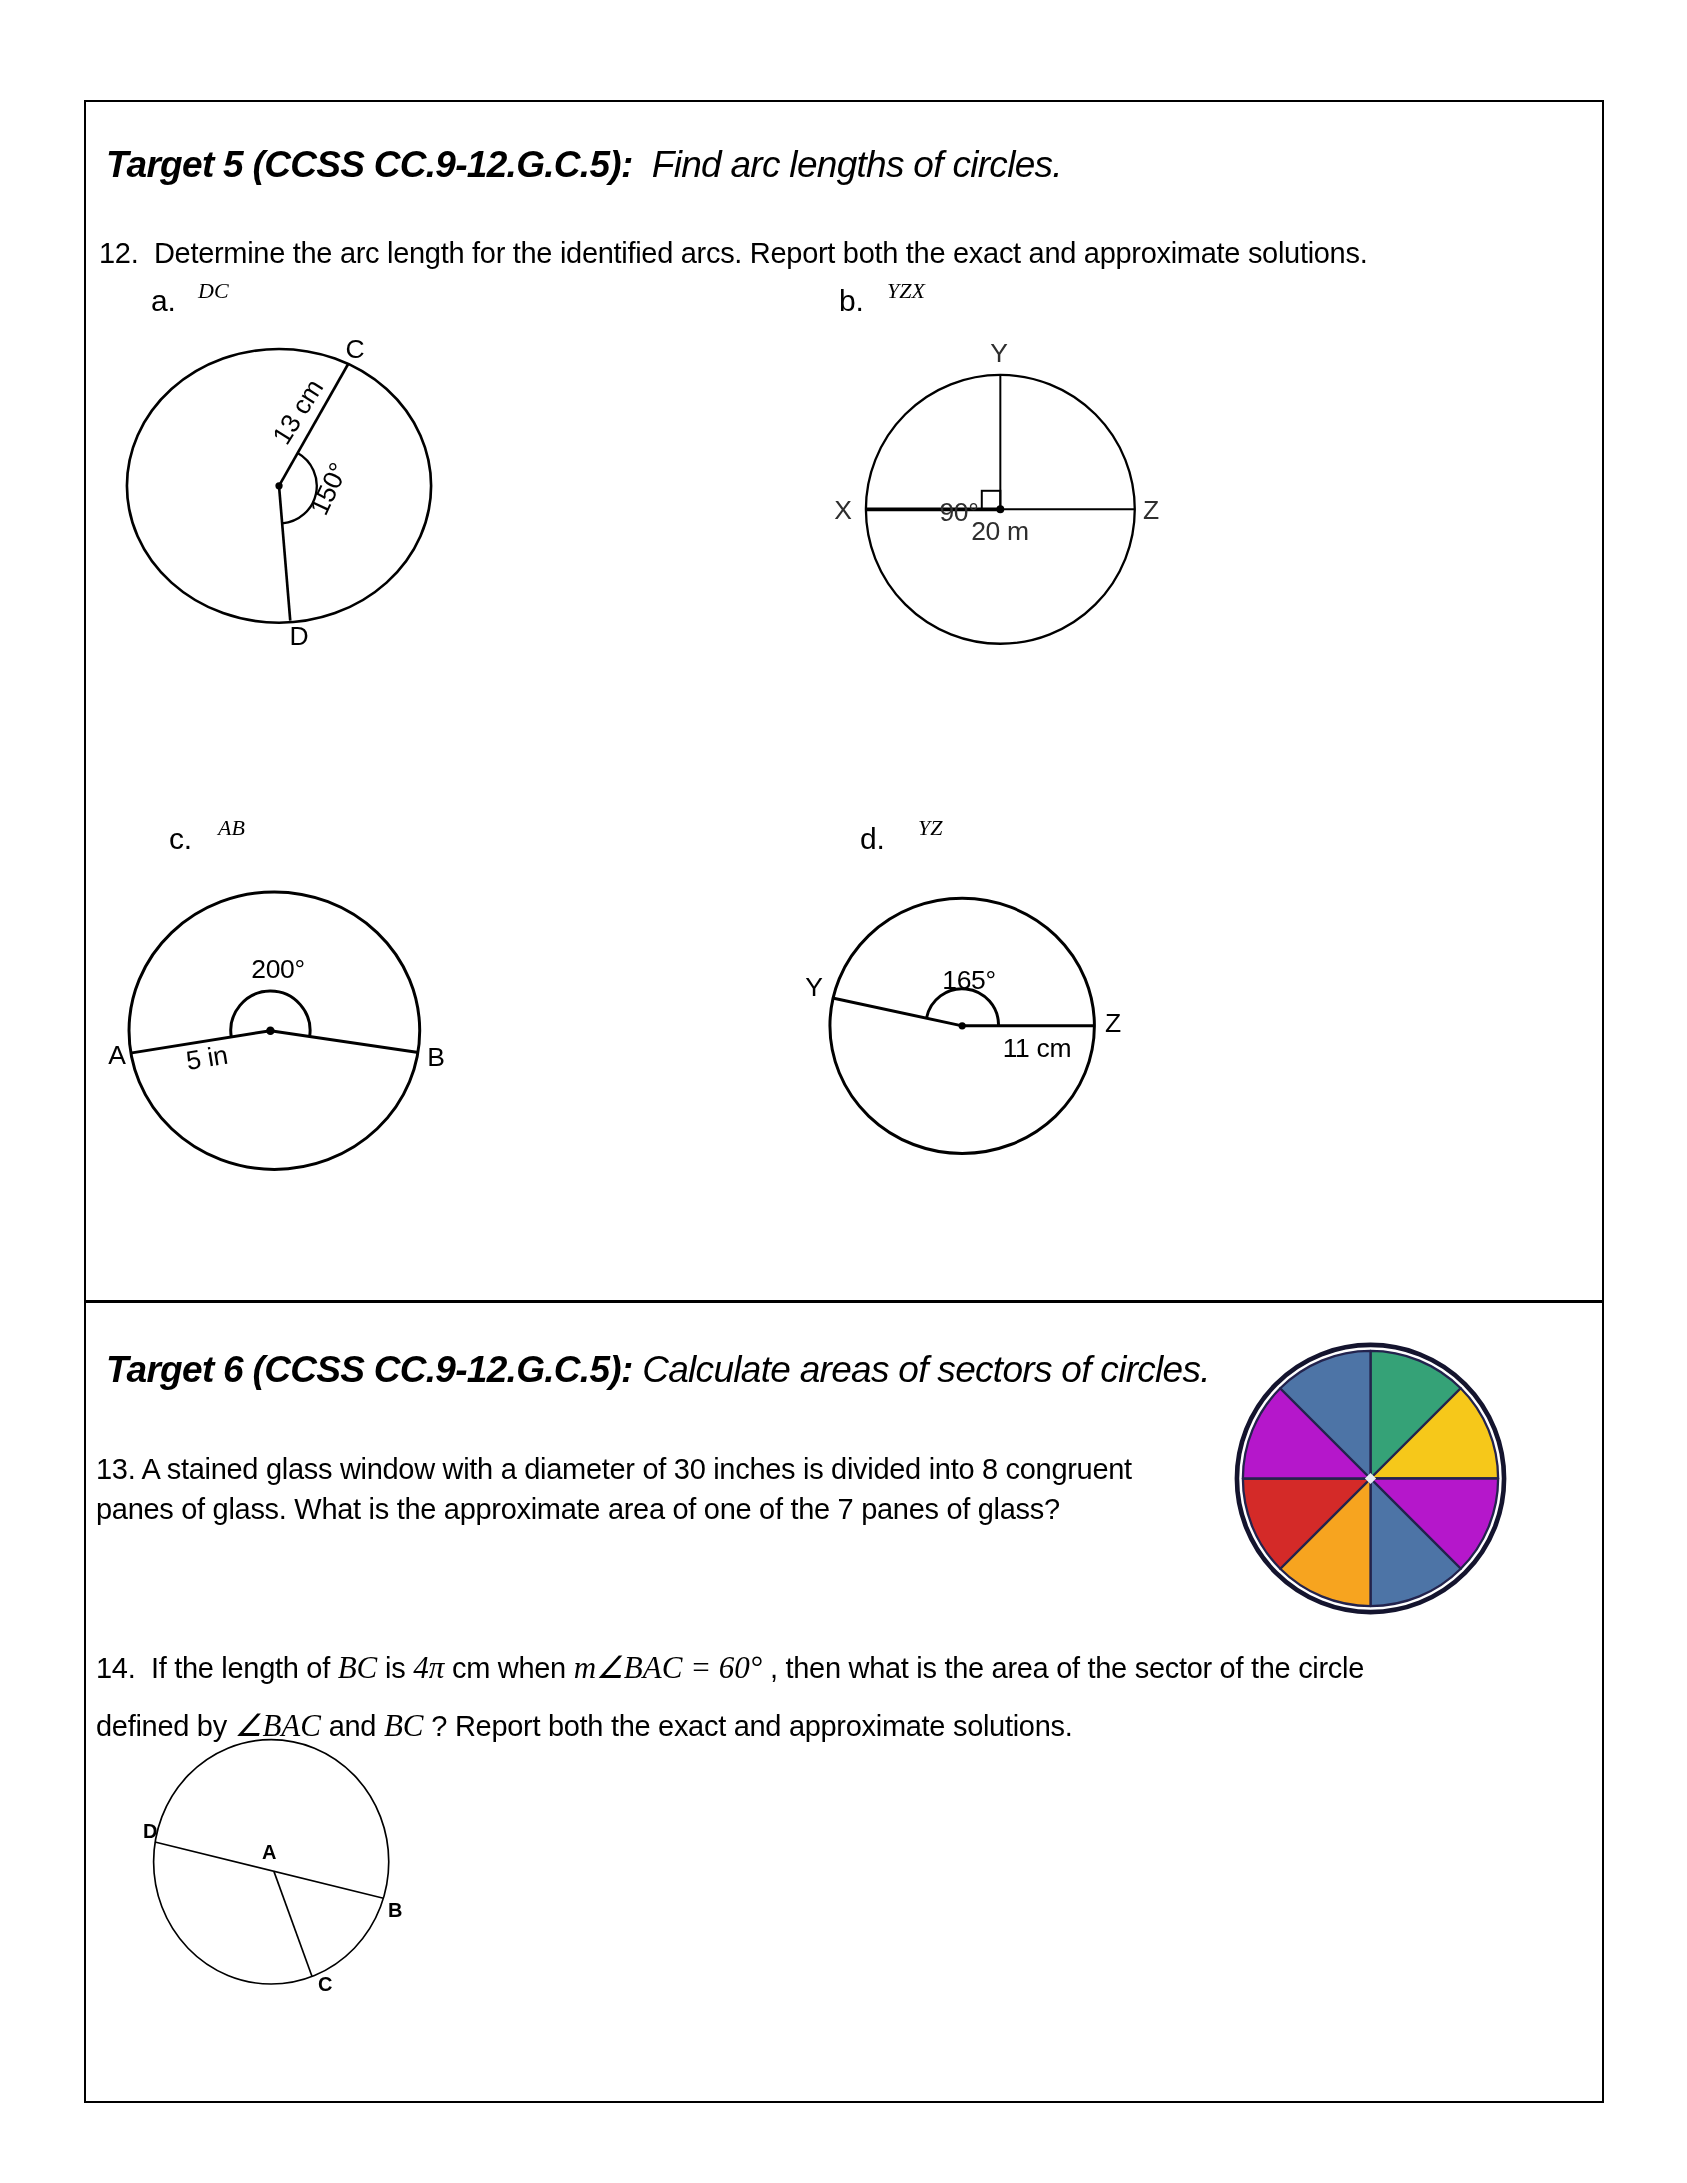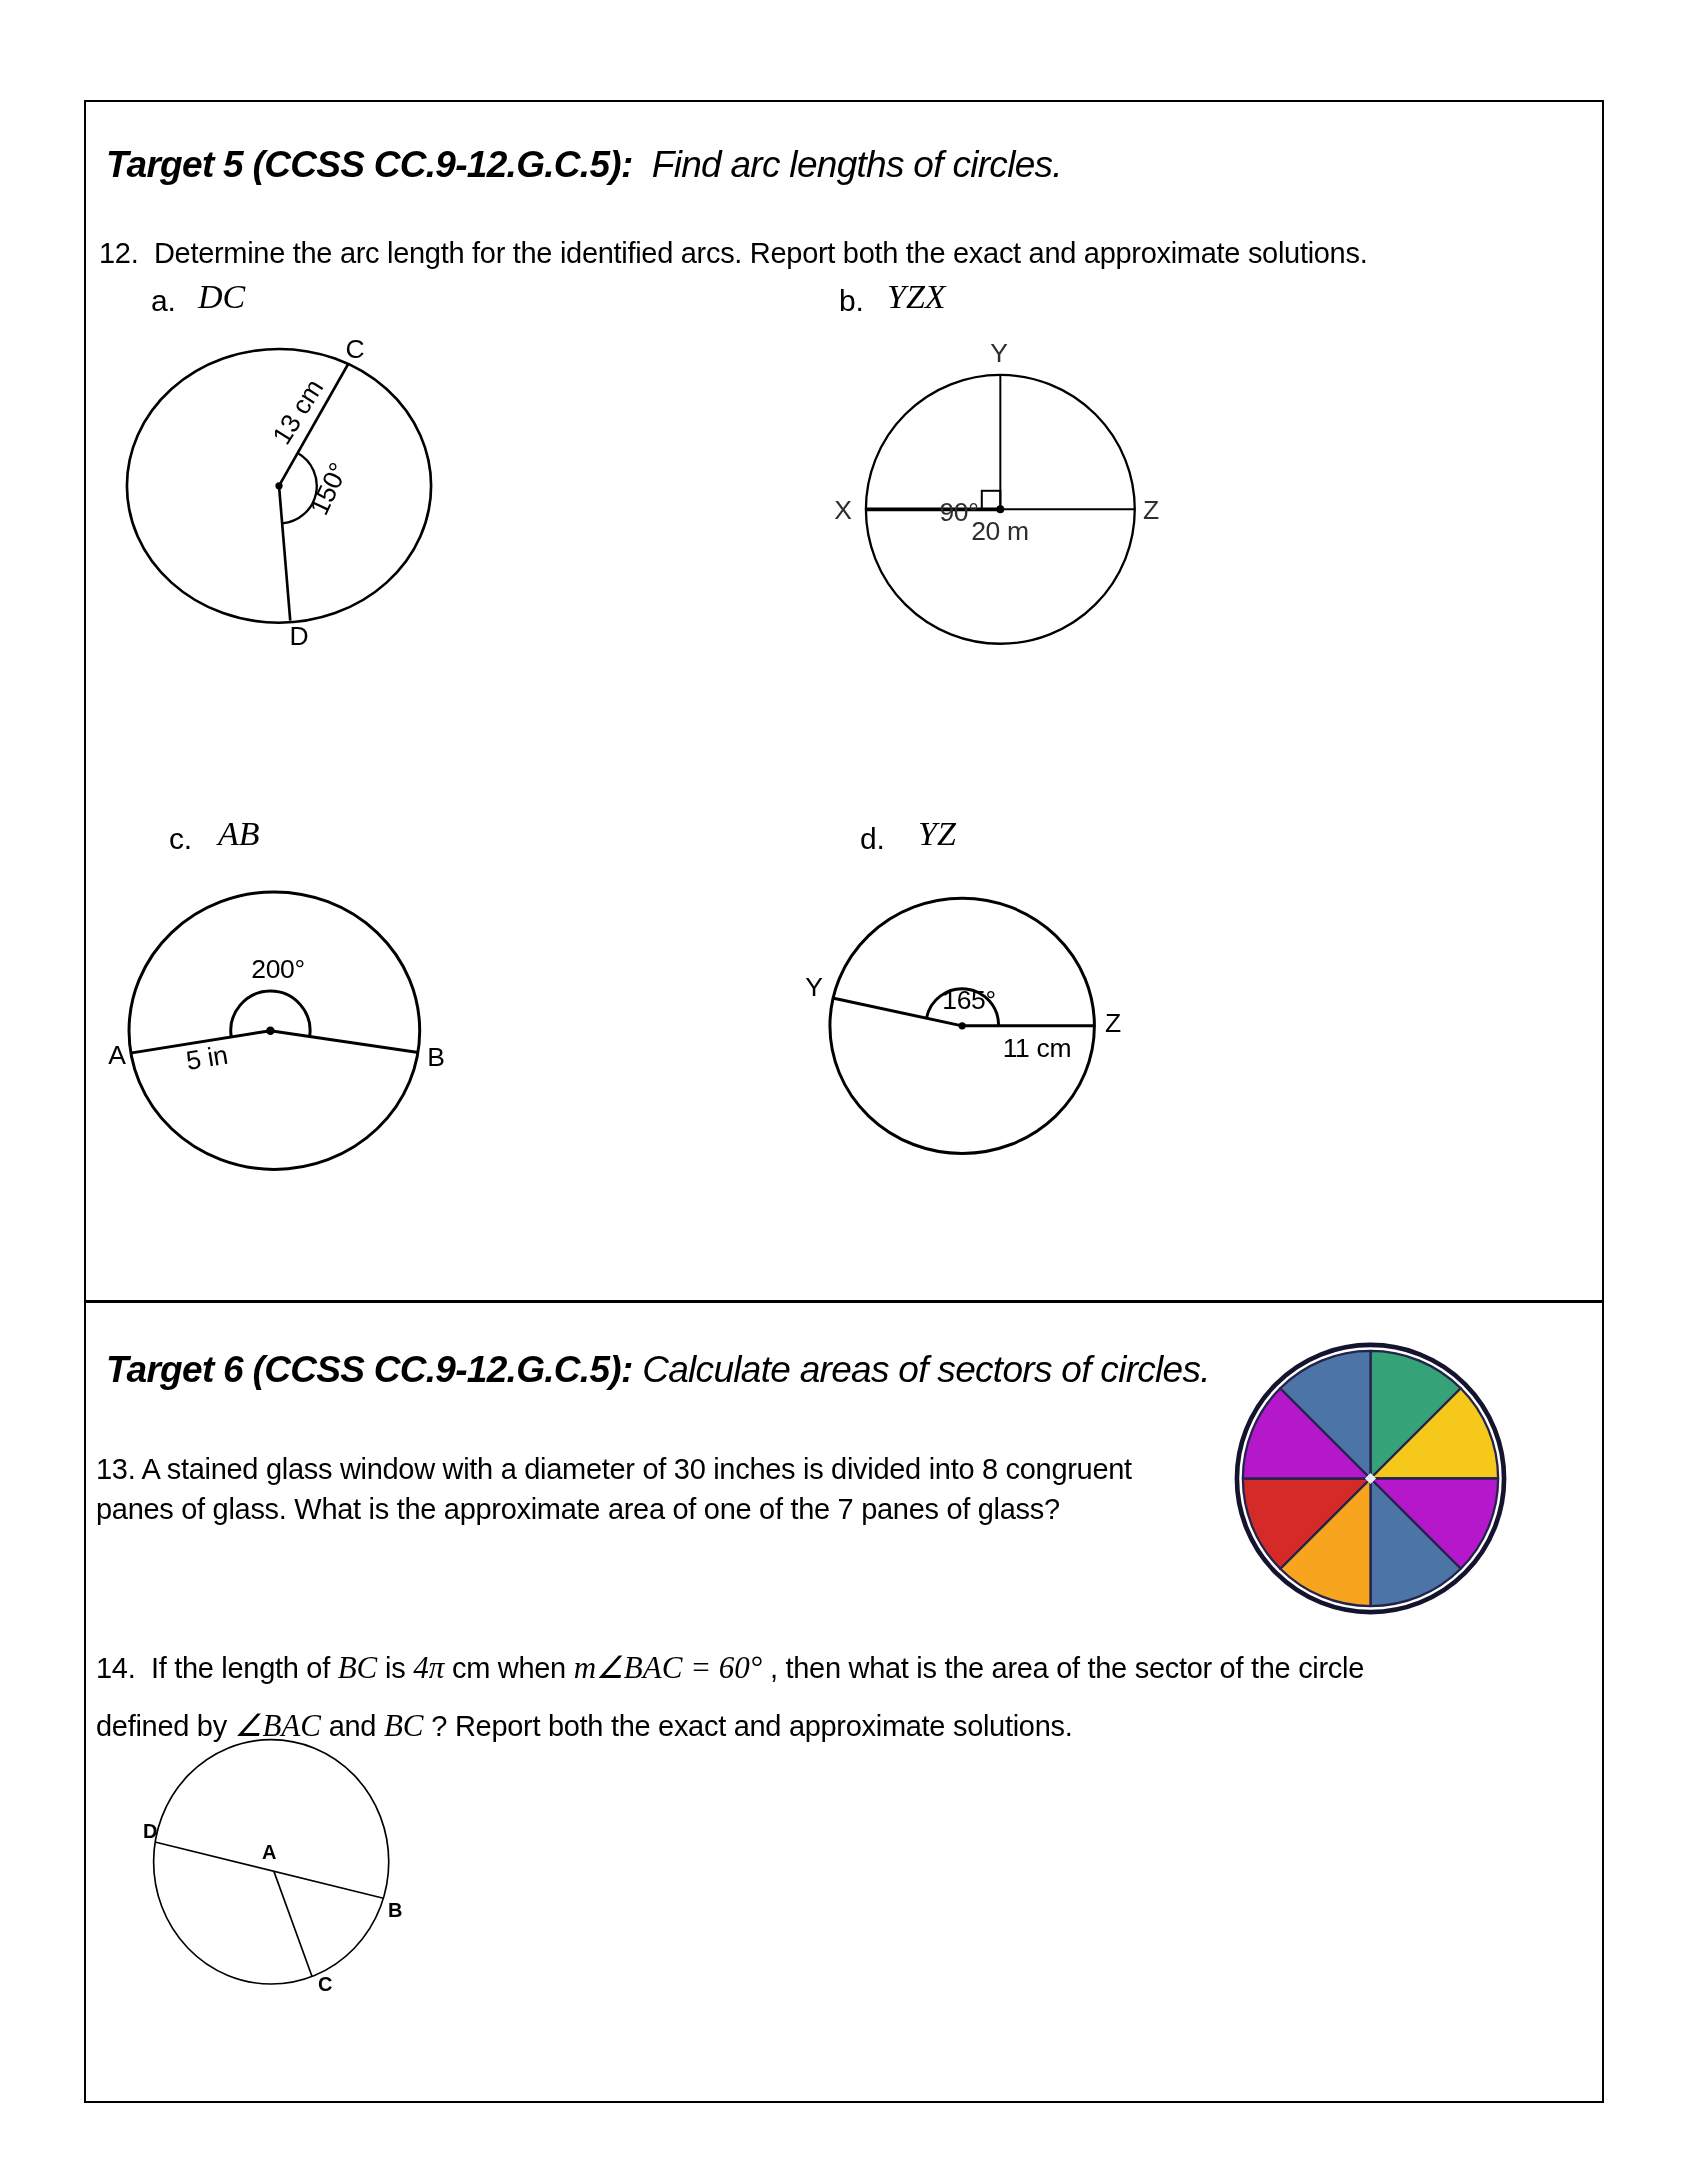--- a/index.html
+++ b/index.html
@@ -11,21 +11,21 @@
   .abs{position:absolute;white-space:pre;}
   .heading{font-size:37px;line-height:1;letter-spacing:-0.7px;margin-top:36px;}
   .h-bold{font-weight:bold;font-style:italic;}
   .h-light{font-style:italic;font-weight:normal;}
   .body-text{font-size:29px;line-height:1;letter-spacing:-0.3px;margin-top:48px;}
   .q13{line-height:40px;}
   .q14{line-height:51px;}
   .run-sans{font-family:"Liberation Sans",sans-serif;font-size:29px;letter-spacing:-0.3px;}
   .run-math{font-family:"Liberation Serif",serif;font-style:italic;font-size:31px;}
   .part-label{font-size:30px;letter-spacing:-0.3px;}
-  .part-arc{font-family:"Liberation Serif",serif;font-style:italic;font-size:34px;}
+  .part-arc{font-family:"Liberation Serif",serif;font-style:italic;font-size:22px;}
   .lbl{position:absolute;transform:translate(-50%,-50%);font-size:26.5px;line-height:1;
        letter-spacing:-0.3px;white-space:pre;}
   .lbl-b{color:#2e2e2e;font-weight:400;}
   .lbl-rot58{transform:translate(-50%,-50%) rotate(-58deg);}
   .lbl-rot65{transform:translate(-50%,-50%) rotate(-65deg);}
   .lbl-rot9{transform:translate(-50%,-50%) rotate(-9deg);}
   .lbl-small{font-size:20px;font-weight:700;}
   svg{position:absolute;overflow:visible;}
 </style>
 </head>
@@ -87,21 +87,21 @@
 
 <svg style="left:822px;top:890px;" width="281" height="273" viewBox="0 0 425 412">
   <ellipse cx="212" cy="205" rx="200" ry="193" fill="none" stroke="#000" stroke-width="4.5"></ellipse>
   <line x1="212" y1="205" x2="16" y2="163" stroke="#000" stroke-width="4.5"></line>
   <line x1="212" y1="205" x2="412" y2="205" stroke="#000" stroke-width="4.5"></line>
   <path d="M158,193.5 A55,55 0 0 1 267,205" fill="none" stroke="#000" stroke-width="4.5"></path>
   <circle cx="212" cy="205" r="5.5" fill="#000"></circle>
 </svg>
 <div class="lbl" style="left:814px;top:987px;">Y</div>
 <div class="lbl" style="left:1113px;top:1023px;">Z</div>
-<div class="lbl" style="left:969px;top:1000px;">165°</div>
+<div class="lbl" style="left:969px;top:980px;">165°</div>
 <div class="lbl" style="left:1037px;top:1048px;">11 cm</div>
 
 <div class="abs heading" style="left:106px;top:1315px;"><span class="h-bold">Target 6 (CCSS CC.9-12.G.C.5):</span><span class="h-light"> Calculate areas of sectors of circles.</span></div>
 
 <div class="abs body-text q13" style="left:96px;top:1401px;"><div>13. A stained glass window with a diameter of 30 inches is divided into 8 congruent</div><div>panes of glass. What is the approximate area of one of the 7 panes of glass?</div></div>
 
 <svg style="left:1229px;top:1337px;" width="283" height="283" viewBox="0 0 428 428">
   <circle cx="214" cy="214" r="202" fill="#ffffff" stroke="#14142e" stroke-width="7"></circle>
   <g stroke="#23234d" stroke-width="3.5" stroke-linejoin="round">
     <path d="M214,214 L214,21 A193,193 0 0 1 350.5,77.5 Z" fill="#35a277"></path>

